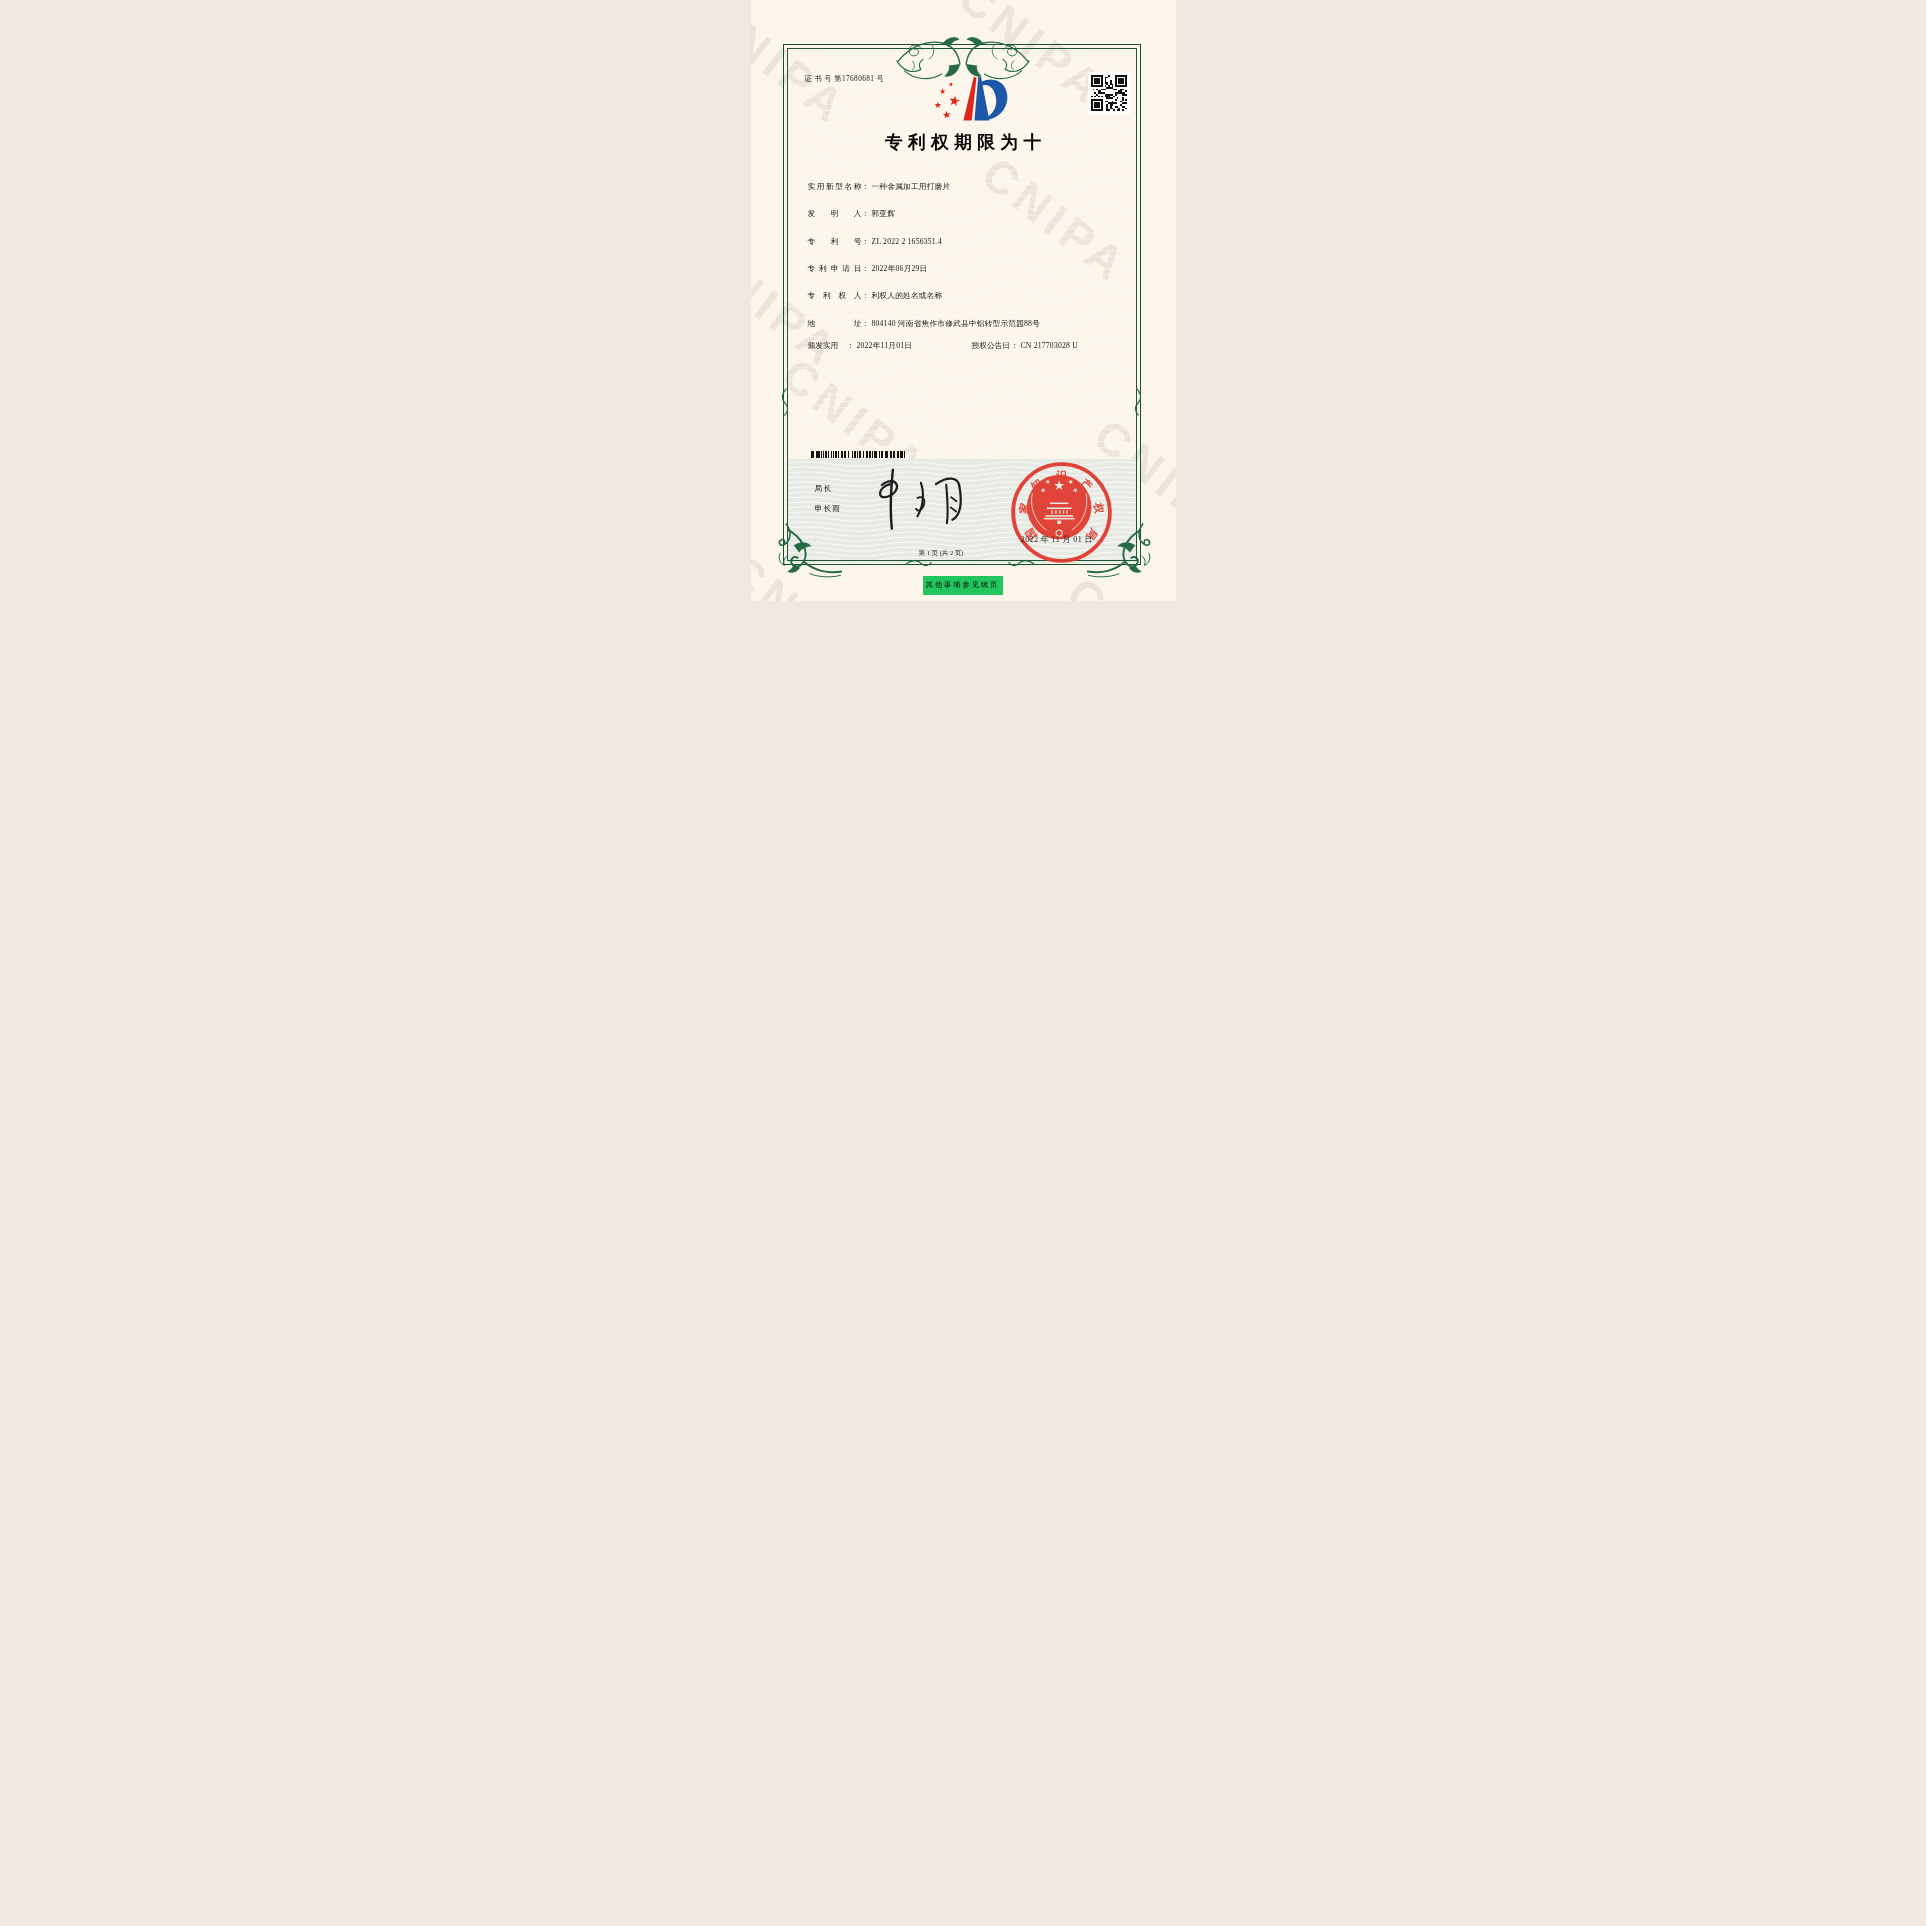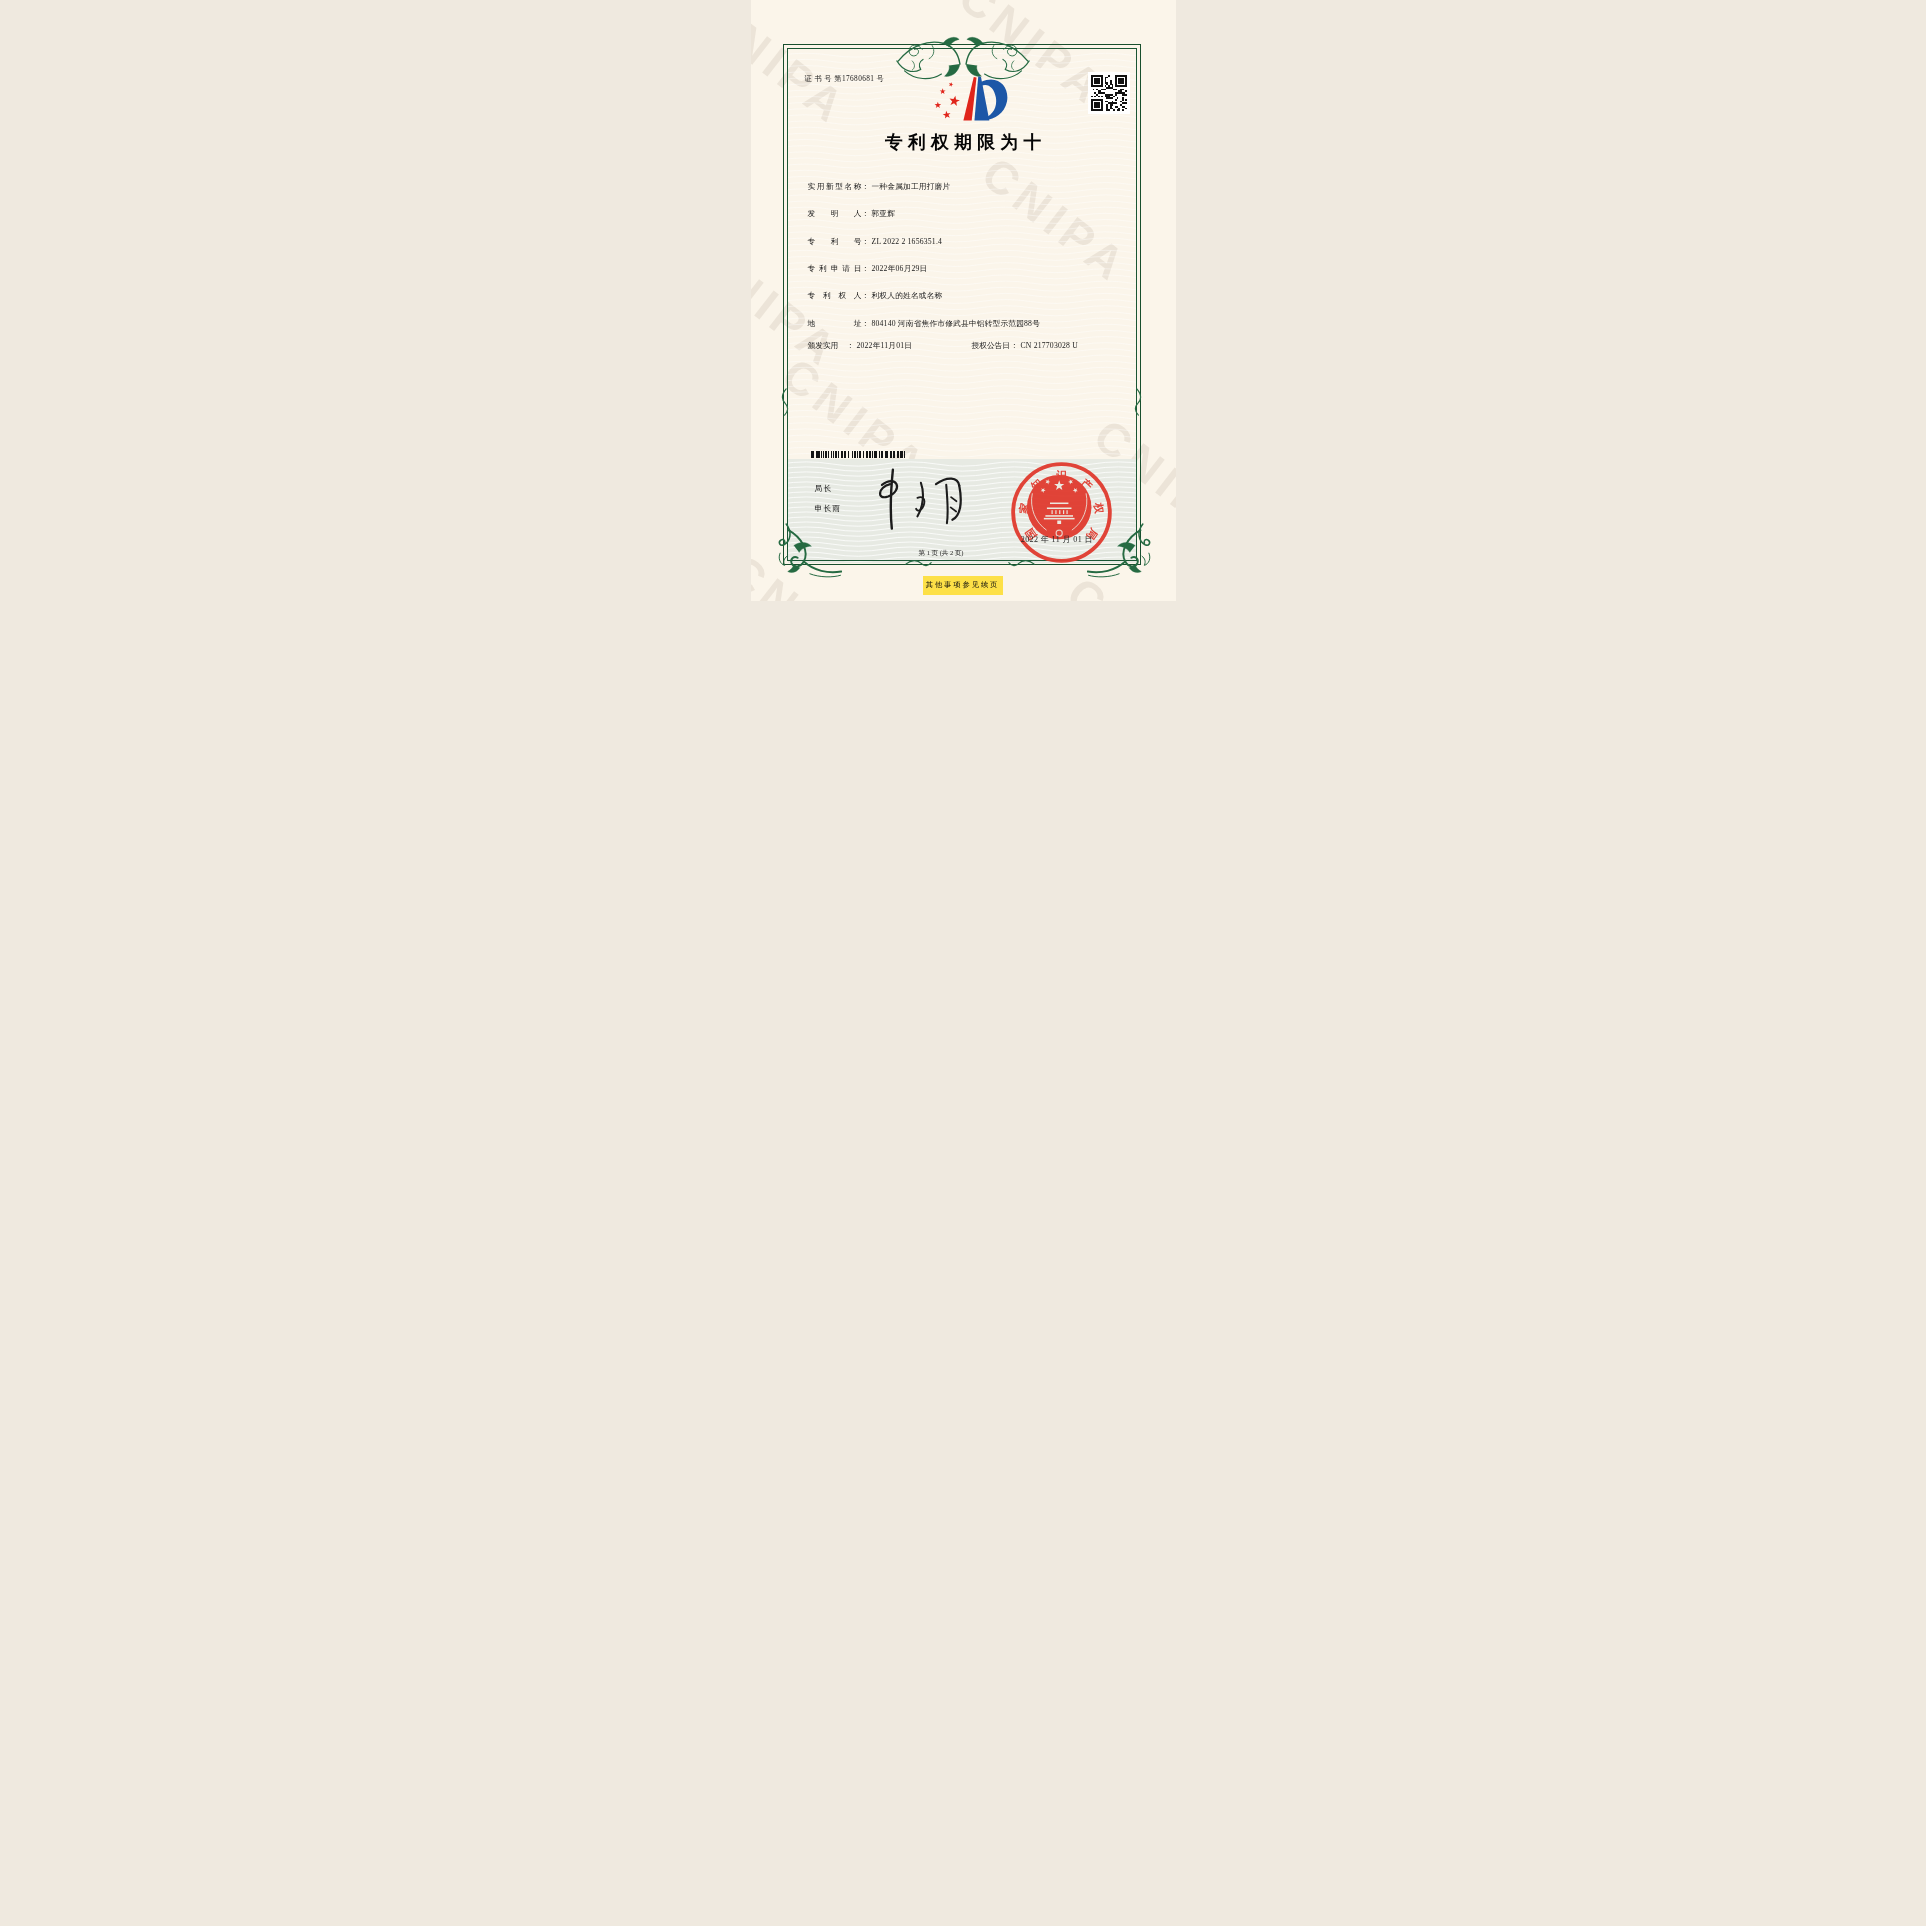--- a/index.html
+++ b/index.html
@@ -53,21 +53,21 @@
   
   .barcode { position:absolute; left:60px; top:451px; width:96px; height:7.3px; font-size:0; }
   .barcode i { display:inline-block; height:100%; }
   .signoff { position:absolute; left:64px; font-size:7.7px; letter-spacing:1.2px;
     font-family:"Liberation Sans","DejaVu Sans",sans-serif; font-weight:500; color:#111; }
   .signoff.t1 { top:484px; }
   .signoff.t2 { top:504px; }
   .signature { position:absolute; left:115px; top:465px; }
   .seal { position:absolute; left:256px; top:458px; opacity:0.93; }
   .page-info { position:absolute; left:0; top:549px; width:381px; text-align:center; font-size:6.5px; color:#222; }
-  .note-box { position:absolute; left:172px; top:576px; width:80px; height:18.5px; background:#fde047;
+  .note-box { position:absolute; left:172px; top:576px; width:80px; height:18.5px; background:#22c55e;
     text-align:center; line-height:18.5px; font-size:7.3px; letter-spacing:1.9px; color:#0d0d0d; }
 </style>
 </head>
 <body>
 
 <div class="page">
 
   <div id="watermarks">
       <div class="wm" style="left: -27px; top: -11.6px;">CNIPA</div>
       <div class="wm" style="left: 231px; top: -31px;">CNIPA</div>

